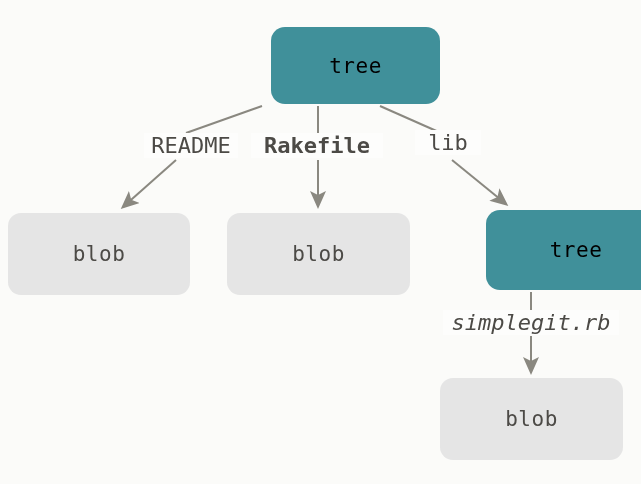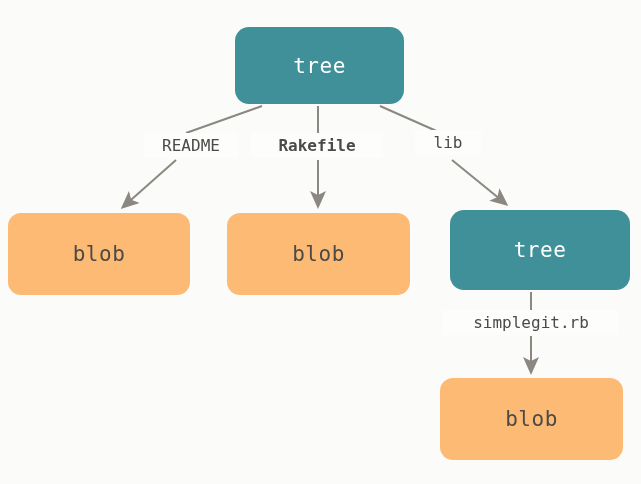--- a/index.html
+++ b/index.html
@@ -34,33 +34,34 @@
     box-sizing: border-box;
     border-radius: 14px;
     display: flex;
     align-items: center;
     justify-content: center;
     font-size: 21px;
     letter-spacing: 0.5px;
   }
   .node.tree {
     background: #40909a;
-    color: #ffffff;
+    color: #000000;
+    margin-left: 36px;
   }
   .node.blob {
-    background: #fdba74;
+    background: #e5e5e5;
     color: #4c4a46;
     border-radius: 13px;
   }
   .edge-label {
     position: absolute;
     box-sizing: border-box;
     background: #fdfdfc;
     color: #4c4a46;
-    font-size: 16px;
+    font-size: 22px;
     line-height: 24px;
     text-align: center;
     white-space: nowrap;
     padding: 1px 4px;
   }
 </style>
 </head>
 <body>
 
 <div id="diagram-canvas">
@@ -112,15 +113,15 @@
   <div class="node blob" style="left:440px; top:378px; width:183px; height:82px;">
     <span>blob</span>
   </div>
 
   <div class="edge-label" style="left:144px; top:133px; width:94px; height:25px;">README</div>
 
   <div class="edge-label" style="left:251px; top:133px; width:132px; height:25px;font-weight:bold;">Rakefile</div>
 
   <div class="edge-label" style="left:415px; top:130px; width:66px; height:25px;">lib</div>
 
-  <div class="edge-label" style="left:443px; top:310px; width:176px; height:25px;">simplegit.rb</div>
+  <div class="edge-label" style="left:443px; top:310px; width:176px; height:25px;font-style:italic;">simplegit.rb</div>
 
 </div>
 
 </body></html>

